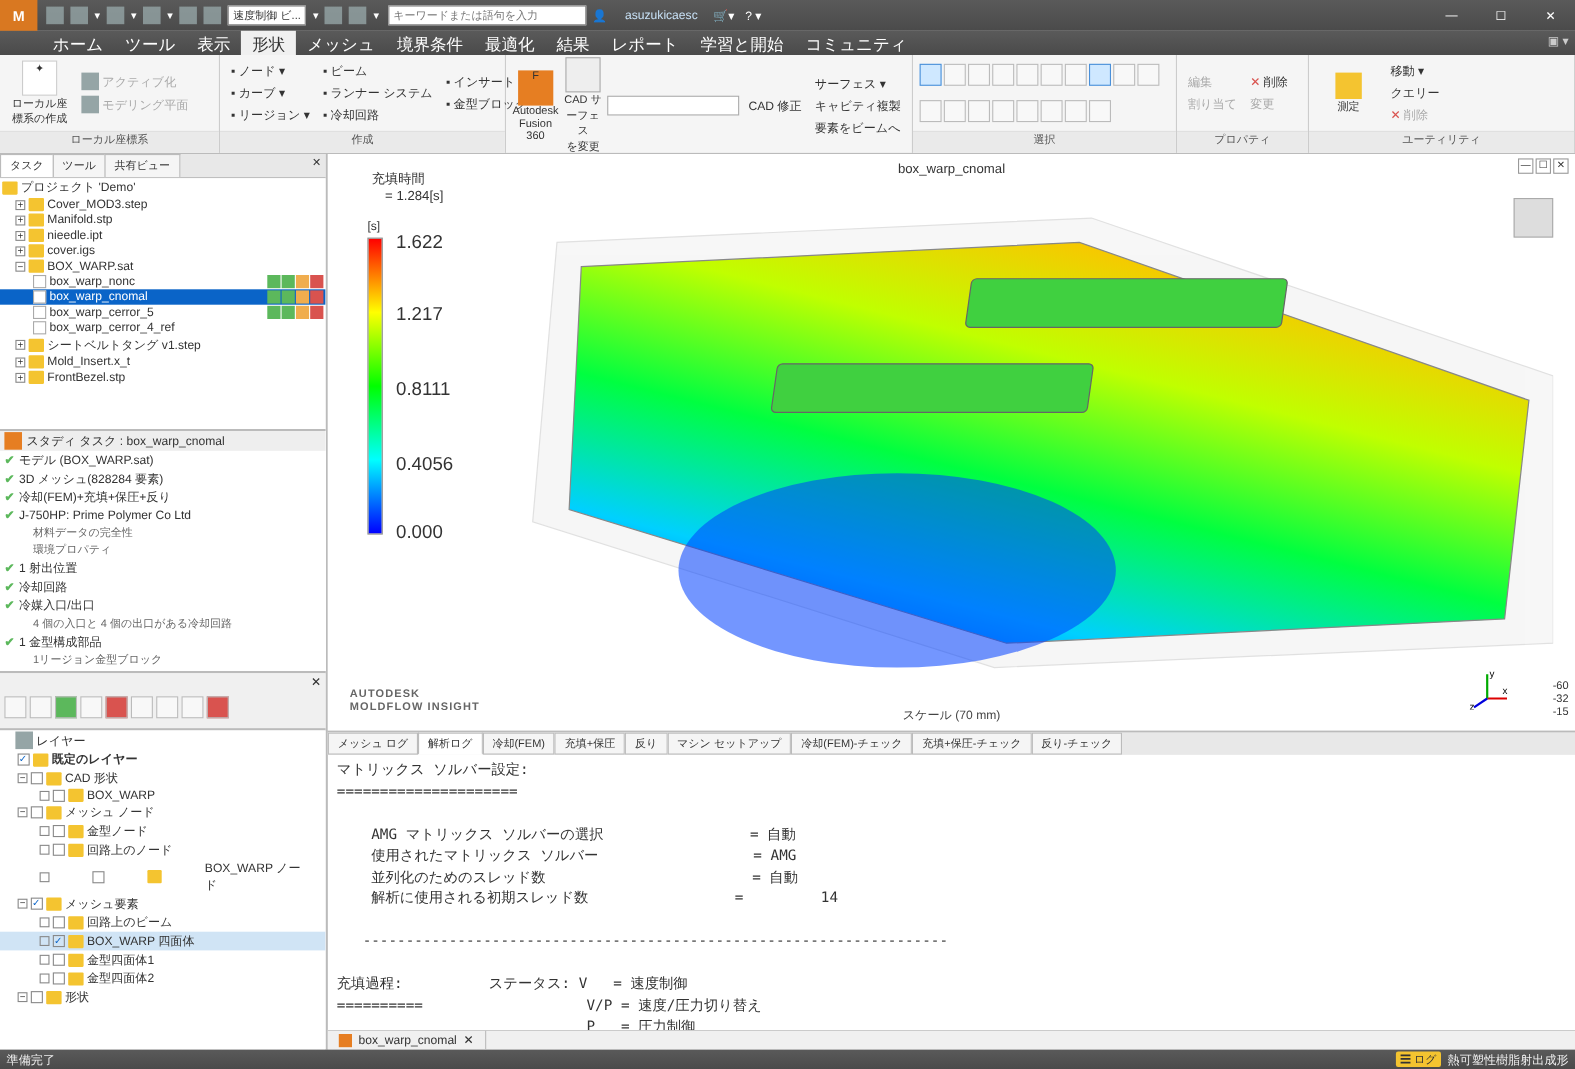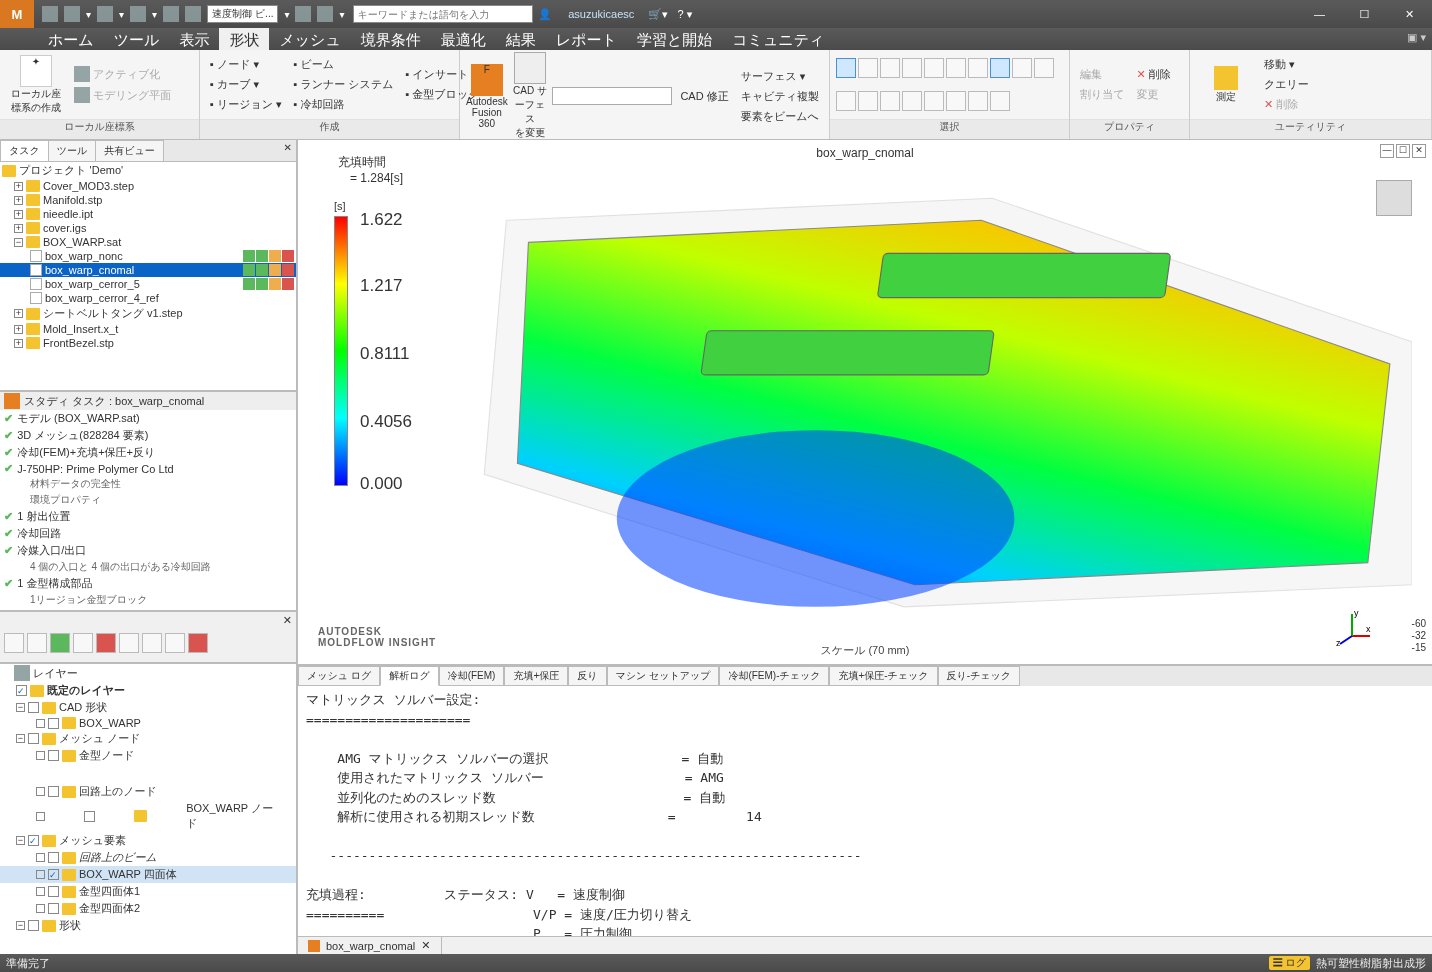--- a/index.html
+++ b/index.html
@@ -469,39 +469,39 @@
             <span class="cb"></span>
             <span class="folder-i"></span>
             <span>メッシュ ノード</span>
           </div>
           <div class="layer-item" style="padding-left: 36px;">
             <span class="expander"></span>
             <span class="cb"></span>
             <span class="folder-i"></span>
             <span>金型ノード</span>
           </div>
-          <div class="layer-item" style="padding-left: 36px; margin-top: 19px;">
+          <div class="layer-item" style="padding-left: 36px;">
             <span class="expander"></span>
             <span class="cb"></span>
             <span class="folder-i"></span>
             <span>回路上のノード</span>
           </div>
           <div class="layer-item" style="padding-left: 36px; gap: 39px;">
             <span class="expander"></span>
             <span class="cb"></span>
             <span class="folder-i"></span>
             <span>BOX_WARP ノード</span>
           </div>
           <div class="layer-item" style="padding-left: 16px;">
             <span class="expander">−</span>
             <span class="cb on"></span>
             <span class="folder-i"></span>
             <span>メッシュ要素</span>
           </div>
-          <div class="layer-item" style="padding-left: 36px; font-style: italic;">
+          <div class="layer-item" style="padding-left: 36px;">
             <span class="expander"></span>
             <span class="cb"></span>
             <span class="folder-i"></span>
             <span>回路上のビーム</span>
           </div>
           <div class="layer-item hl" style="padding-left: 36px;">
             <span class="expander"></span>
             <span class="cb on"></span>
             <span class="folder-i"></span>
             <span>BOX_WARP 四面体</span>

